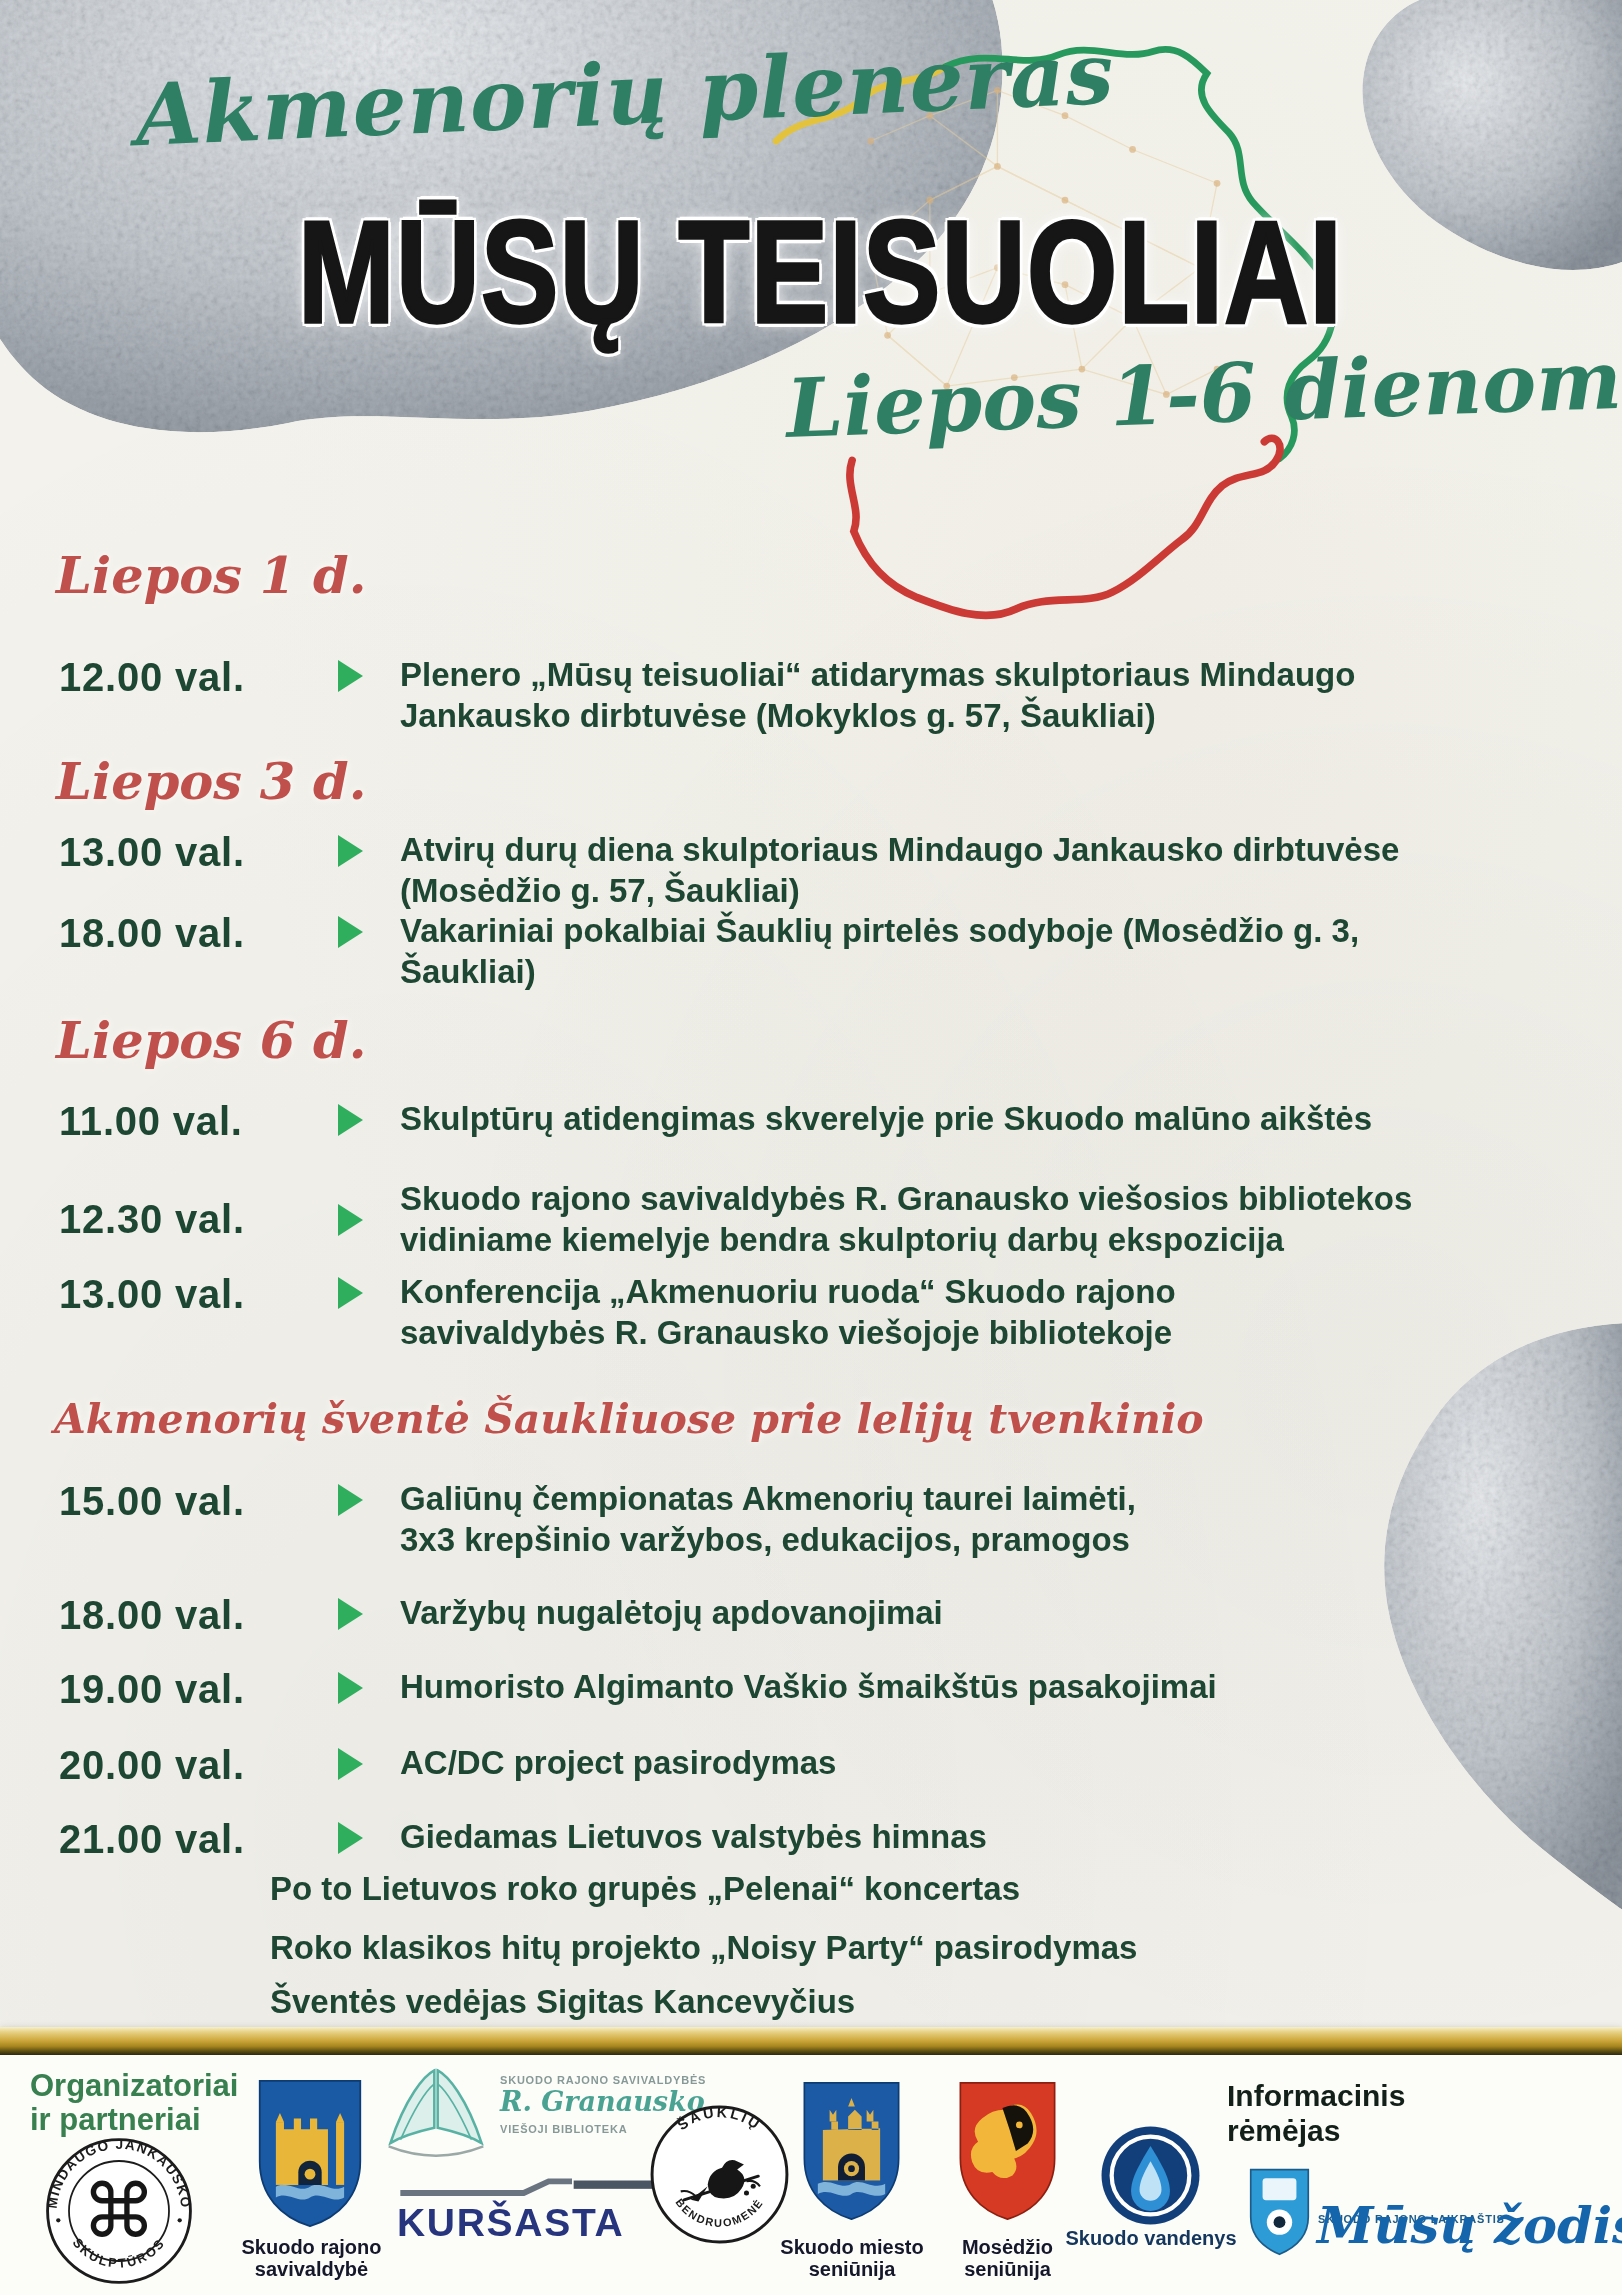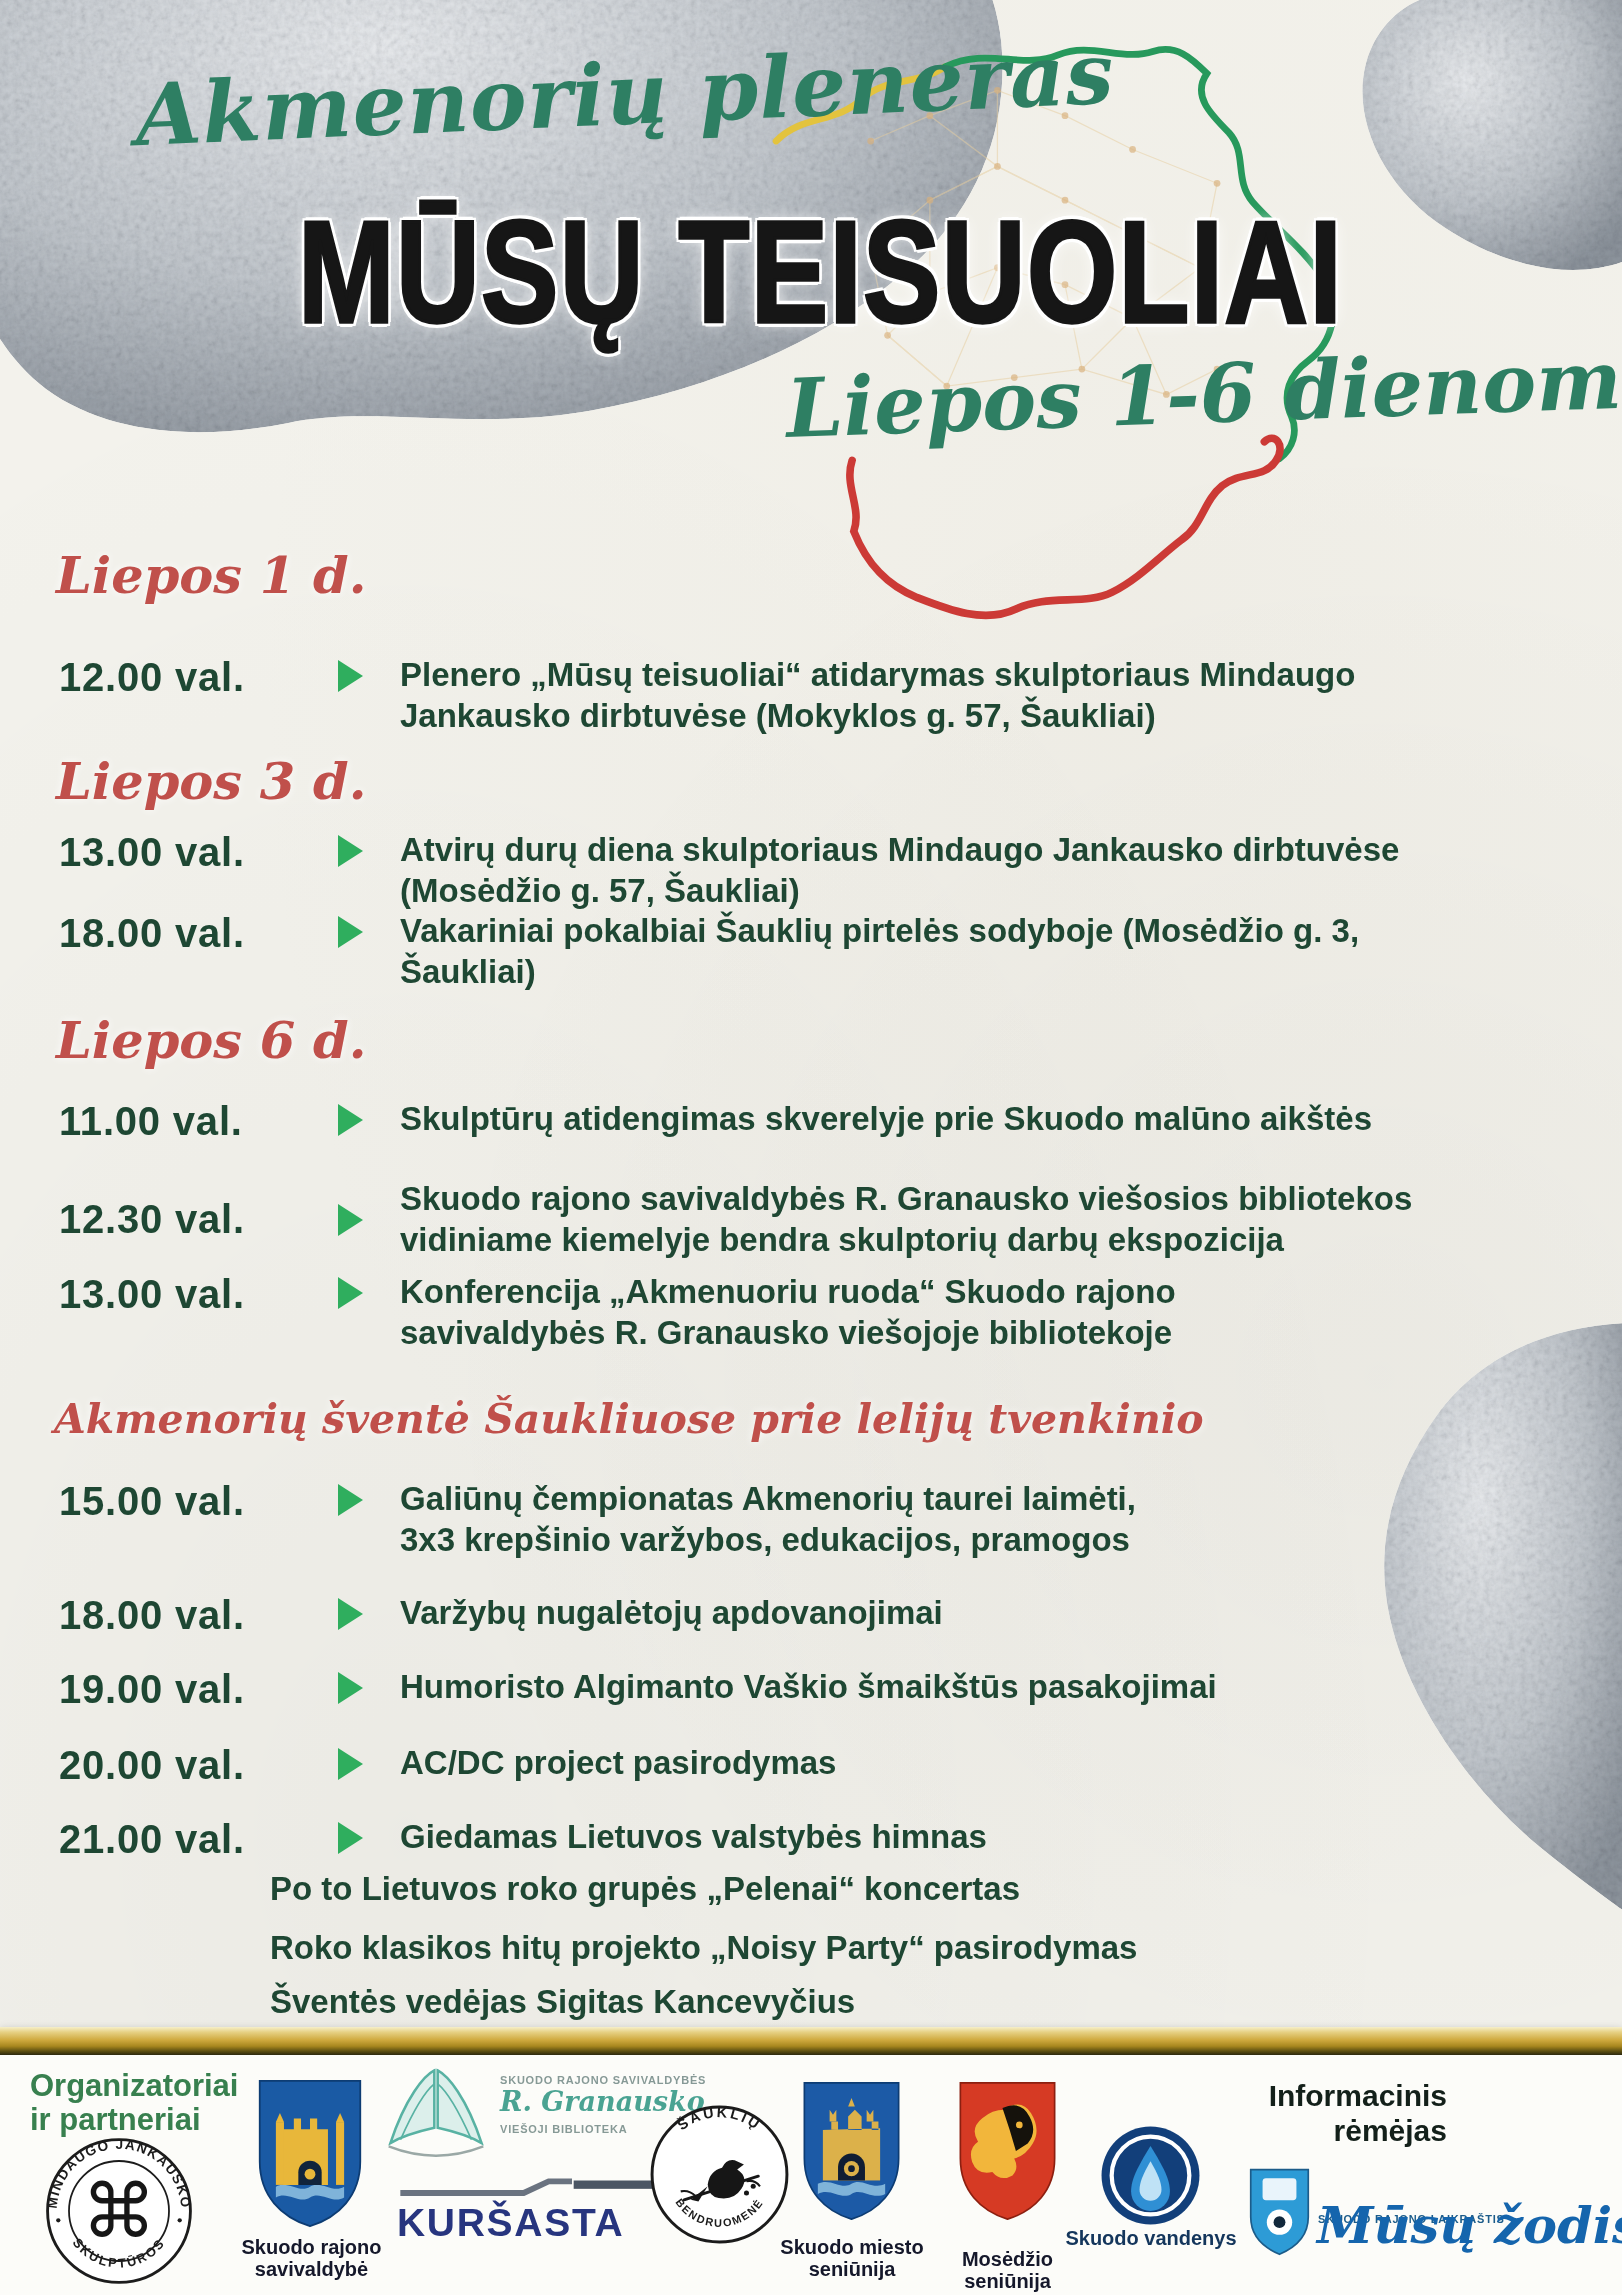--- a/index.html
+++ b/index.html
@@ -38,21 +38,21 @@
   .event.center .arrow{margin-top:0;}
   .event .etext{font-size:33px; font-weight:bold; color:#1e4733; line-height:1.24; white-space:pre-line; width:1124px;}
   .note{left:270px; font-size:33px; font-weight:bold; color:#1e4733; white-space:nowrap;}
 
   
   .goldbar{left:0; top:2027px; width:1623px; height:29px;
     background:linear-gradient(180deg,#f6efc9 0%,#e6d083 18%,#cfa93e 45%,#a8871f 66%,#564a10 85%,#201e0d 100%);
     box-shadow:0 3.4px 8.5px rgba(0,0,0,.25);}
   .footer{left:0; top:2055px; width:1623px; height:242px; background:#fcfcf9;}
   .orglabel{left:30px; top:13.5px; font-size:31px; font-weight:bold; color:#38804f; line-height:1.12; white-space:pre-line;}
-  .infolabel{left:1227px; top:24px; width:220px; text-align:right; font-size:30px; font-weight:bold; color:#13201a; line-height:1.15; white-space:pre-line;}
+  .infolabel{left:1227px; top:24px; width:220px; text-align:left; font-size:30px; font-weight:bold; color:#13201a; line-height:1.15; white-space:pre-line;}
   .caption{position:absolute; text-align:center; font-size:20px; font-weight:bold; color:#15182b; line-height:1.12; white-space:pre-line;}
   .lib-line{font-size:11px; font-weight:bold; color:#869996; letter-spacing:0.8px; white-space:nowrap;}
   .lib-script{font-family:"DejaVu Serif",serif; font-style:italic; font-weight:bold; font-size:27px; color:#4aa392; white-space:nowrap;}
   .kursasta{font-size:39px; font-weight:bold; color:#27357f; letter-spacing:1.7px; white-space:nowrap;}
   .mz-small{font-size:11px; font-weight:bold; color:#1c5c8a; letter-spacing:0.8px; white-space:nowrap;margin-top:31px;}
   .mz-big{font-family:"DejaVu Serif",serif; font-style:italic; font-weight:bold; font-size:51px; color:#1565ad; white-space:nowrap;}
   svg text{font-family:"Liberation Sans",sans-serif;}
 </style>
 </head>
 <body>
@@ -318,21 +318,21 @@
     </svg>
     <div class="caption" style="left:766px; top:181px; width:172px">Skuodo miesto
 seniūnija</div>
 
     <svg class="abs" style="left:957px; top:24px" width="101" height="144" viewBox="0 0 120 166">
       <path d="M60,2 L116,2 L116,92 C116,130 92,154 60,164 C28,154 4,130 4,92 L4,2 Z" fill="#d63a24" stroke="#8c1f10" stroke-width="2"></path>
       <path d="M56,34 q20,-14 32,4 q12,20 2,36 q-8,14 -22,18 q6,12 -2,20 q-14,8 -24,-4 q-18,4 -24,-12 q-5,-16 7,-24 q-10,-16 5,-28 q12,-10 26,-10z" fill="#f2b63b"></path>
       <path d="M54,32 q22,-10 32,10 q10,18 -2,32 l-14,9 q-7,-25 -16,-51z" fill="#15120c"></path>
       <circle cx="74" cy="52" r="4" fill="#f2b63b"></circle>
     </svg>
-    <div class="caption" style="left:923px; top:193px; width:169px">Mosėdžio
+    <div class="caption" style="left:923px; top:181px; width:169px">Mosėdžio
 seniūnija</div>
 
     <svg class="abs" style="left:1099px; top:69px" width="103" height="103" viewBox="0 0 122 122">
       <circle cx="61" cy="61" r="58" fill="#123f7a"></circle>
       <circle cx="61" cy="61" r="46" fill="none" stroke="#ffffff" stroke-width="5"></circle>
       <path d="M61,26 C45,52 38,66 38,80 a23,23 0 0 0 46,0 C84,66 77,52 61,26 Z" fill="#2f8fd4"></path>
       <path d="M61,44 C52,60 48,69 48,78 a13,13 0 0 0 26,0 C74,69 70,60 61,44 Z" fill="#bfe2f6"></path>
     </svg>
     <div class="caption" style="left:1048px; top:172px; width:206px; color:#14365c">Skuodo vandenys</div>
 

